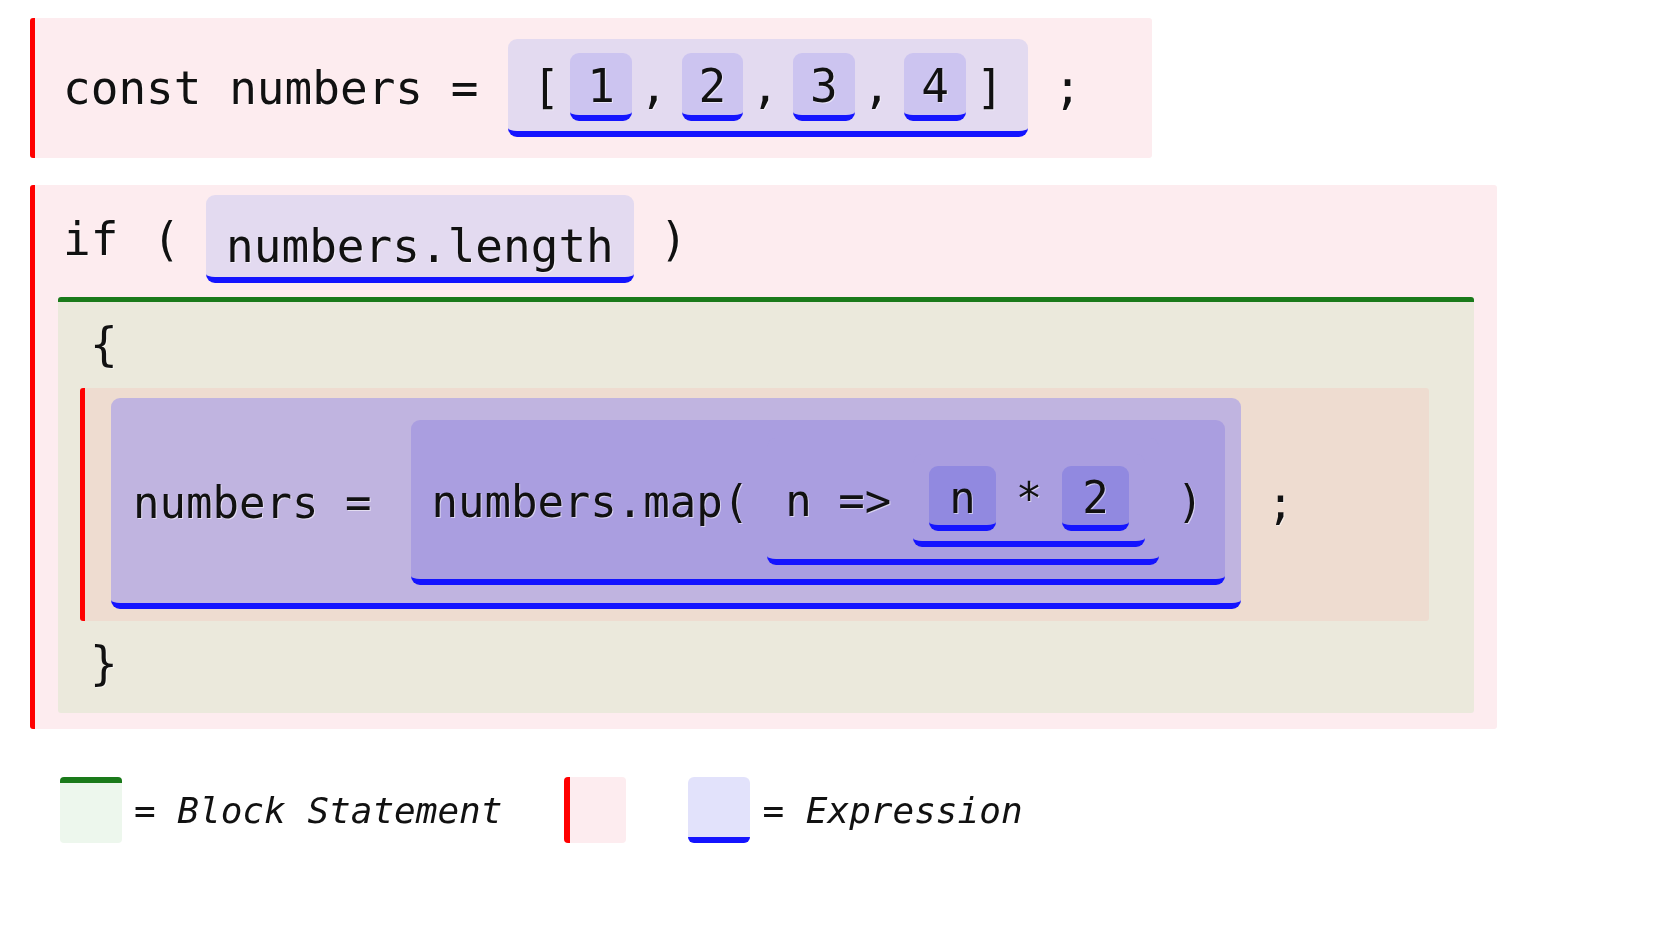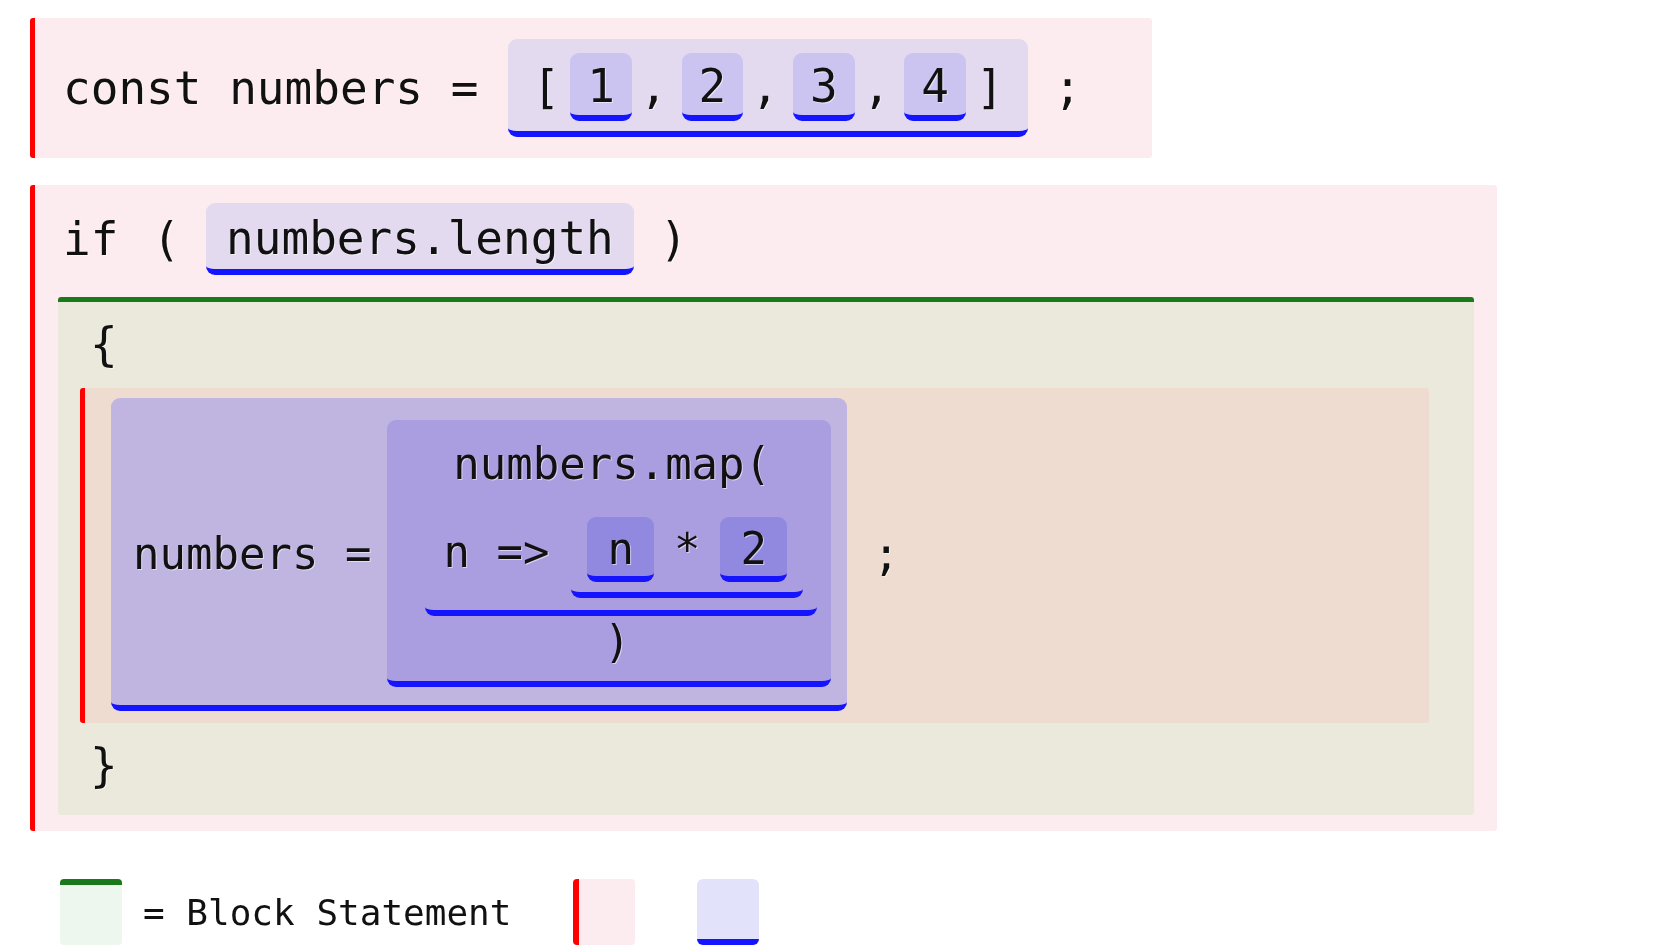--- a/index.html
+++ b/index.html
@@ -91,21 +91,21 @@
   #if-head {
     display: flex;
     align-items: center;
     height: 108px;
     padding-left: 28px;
     font-size: 46px;
     gap: 16px;
   }
   #if-test {
     margin: 0 10px;
-    padding: 8px 20px 4px 20px;
+    padding: 24px 20px 4px 20px;
     font-size: 46px;
   }
 
   #if-block {
     margin: 4px 0 0 23px;
     width: 1416px;
     padding: 10px 0 18px 0;
   }
   .brace {
     font-size: 46px;
@@ -125,26 +125,25 @@
     align-items: center;
   }
   #assign-expr {
     margin-left: 26px;
     padding: 22px 16px 18px 22px;
     font-size: 44px;
     display: inline-flex;
     align-items: center;
   }
   #map-call {
-    margin-left: 16px;
+    margin-left: 40px;
     padding: 18px 14px 14px 20px;
     font-size: 44px;
     display: inline-flex;
     align-items: center;
-    flex-direction: column;
   }
   #arrow-fn {
     margin-left: 18px;
     padding: 16px 14px 12px 18px;
     font-size: 44px;
     display: inline-flex;
     align-items: center;
   }
   #binary-expr {
     margin-left: 22px;
@@ -177,23 +176,24 @@
   .sw {
     width: 62px;
     height: 66px;
     box-sizing: border-box;
     border-radius: 4px;
   }
   .sw-block   { background: #edf7ed; border-top: 6px solid #1a7a1a; }
   .sw-stmt    { background: #fdecef; border-left: 6px solid #ff0000; }
   .sw-expr    { background: #e2e2fb; border-bottom: 6px solid #1414ff; border-radius: 6px; }
   .legend-label {
-    margin-left: 21px;
+    margin-left: 12px;
     color: #111111;
     white-space: pre;
+    font-style: italic;
   }
   .legend-gap-a { width: 62px; }
   .legend-gap-b { width: 62px; }
 </style>
 </head>
 <body>
 
 <div class="page">
 
   <div class="stmt" id="row-decl">
@@ -273,16 +273,17 @@
     <span class="legend-gap-a"></span>
 
     <div class="legend-item">
       <span class="sw sw-stmt"></span>
     </div>
 
     <span class="legend-gap-b"></span>
 
     <div class="legend-item">
       <span class="sw sw-expr"></span>
+      <span class="legend-label code-txt">= Expression</span>
     </div>
   </div>
 
 </div>
 
 </body></html>

